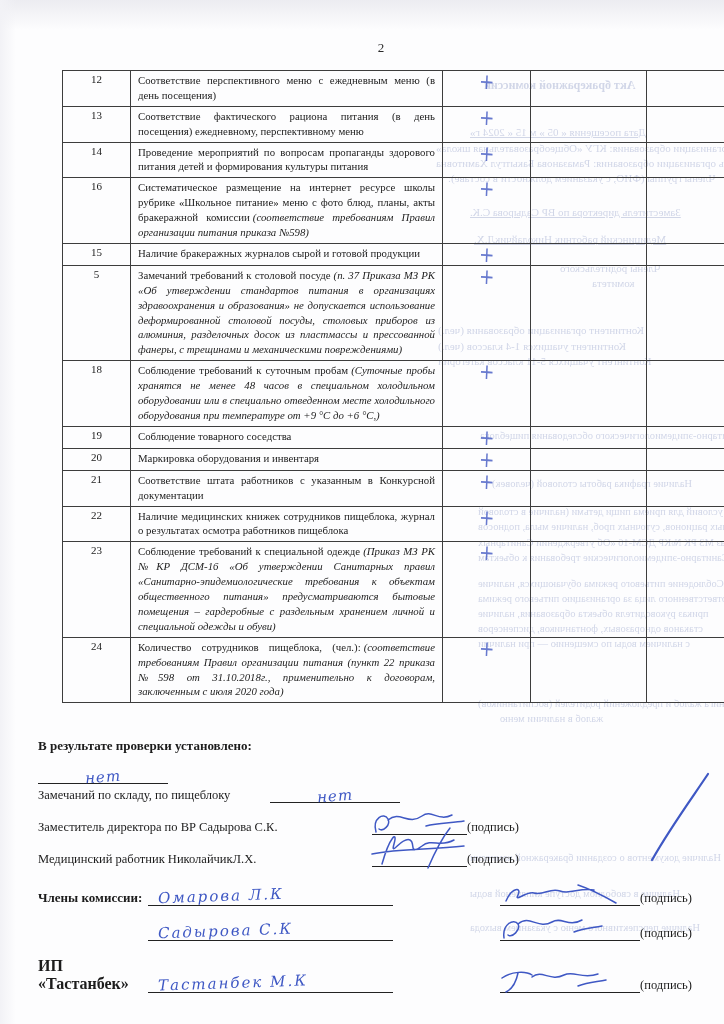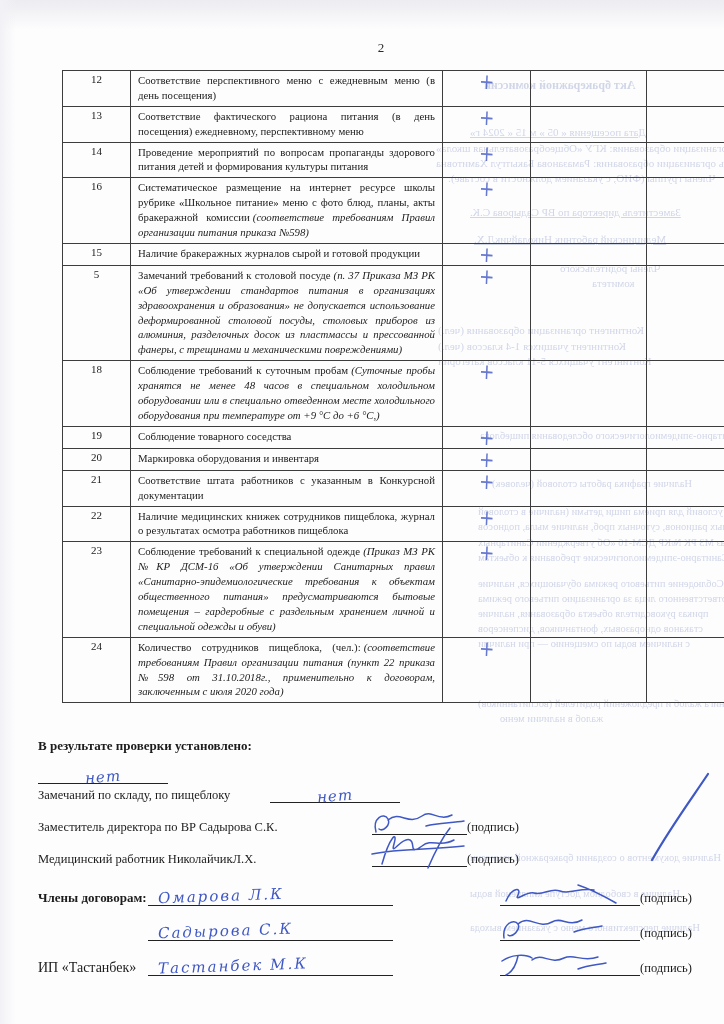--- a/index.html
+++ b/index.html
@@ -42,21 +42,21 @@
     font-family:"DejaVu Serif",serif;}
   .official{margin-top:17px;display:flex;align-items:flex-end;}
   .official .lab{width:300px;}
   .sig-line{display:inline-block;border-bottom:1.2px solid #222;position:relative;height:14px;}
   .sig-line svg{position:absolute;left:-6px;bottom:-4px;overflow:visible;}
   .official .sig-line{width:95px;margin-left:34px;}
   .note{}
   .members{margin-top:20px;}
   .member{display:flex;align-items:flex-end;margin-top:16px;}
   .member .lab{width:110px;font-weight:bold;font-size:13px;}
-  .member .lab.plain{font-weight:normal;font-size:14px;}
+  .member .lab.plain{font-weight:bold;font-size:16px;}
   .name-line{display:inline-block;width:235px;border-bottom:1.2px solid #222;
     text-align:left;height:18px;padding-left:10px;}
   .name-line .hand{transform:rotate(-2deg);font-size:15px;letter-spacing:2px;}
   .member .sig-line{width:140px;margin-left:auto;}
   .member .note{margin-right:6px;}
 
   .ghost{position:absolute;transform:scaleX(-1);color:#a6b0d2;opacity:.5;
     filter:blur(.35px);font-size:11px;white-space:nowrap;pointer-events:none;}
   .ghost.b{font-weight:bold;}
   .ghost.u{text-decoration:underline;}
@@ -289,21 +289,21 @@
     <span class="sig-line">
       <svg class="sig" width="110" height="44" viewBox="0 0 110 44">
         <path d="M16 38 C24 10 32 4 28 18 C24 32 36 10 44 14 C50 17 42 30 56 20 C66 12 74 22 88 14 M6 28 C34 22 64 24 98 20 M62 42 C68 28 76 12 84 2"></path>
       </svg>
     </span>
     <span class="note">(подпись)</span>
   </div>
 
   <div class="members">
     <div class="member">
-      <span class="lab">Члены договорам:</span>
+      <span class="lab">Члены комиссии:</span>
       <span class="name-line"><span class="hand">Омарова Л.К</span></span>
       <span class="sig-line">
         <svg class="sig" width="130" height="30" viewBox="0 0 130 30">
           <path d="M12 22 C18 8 28 8 24 16 C20 24 32 12 40 14 C50 17 56 8 66 12 C76 16 86 8 100 11 M84 6 C96 10 108 16 122 24"></path>
         </svg>
       </span>
       <span class="note">(подпись)</span>
     </div>
 
     <div class="member">

